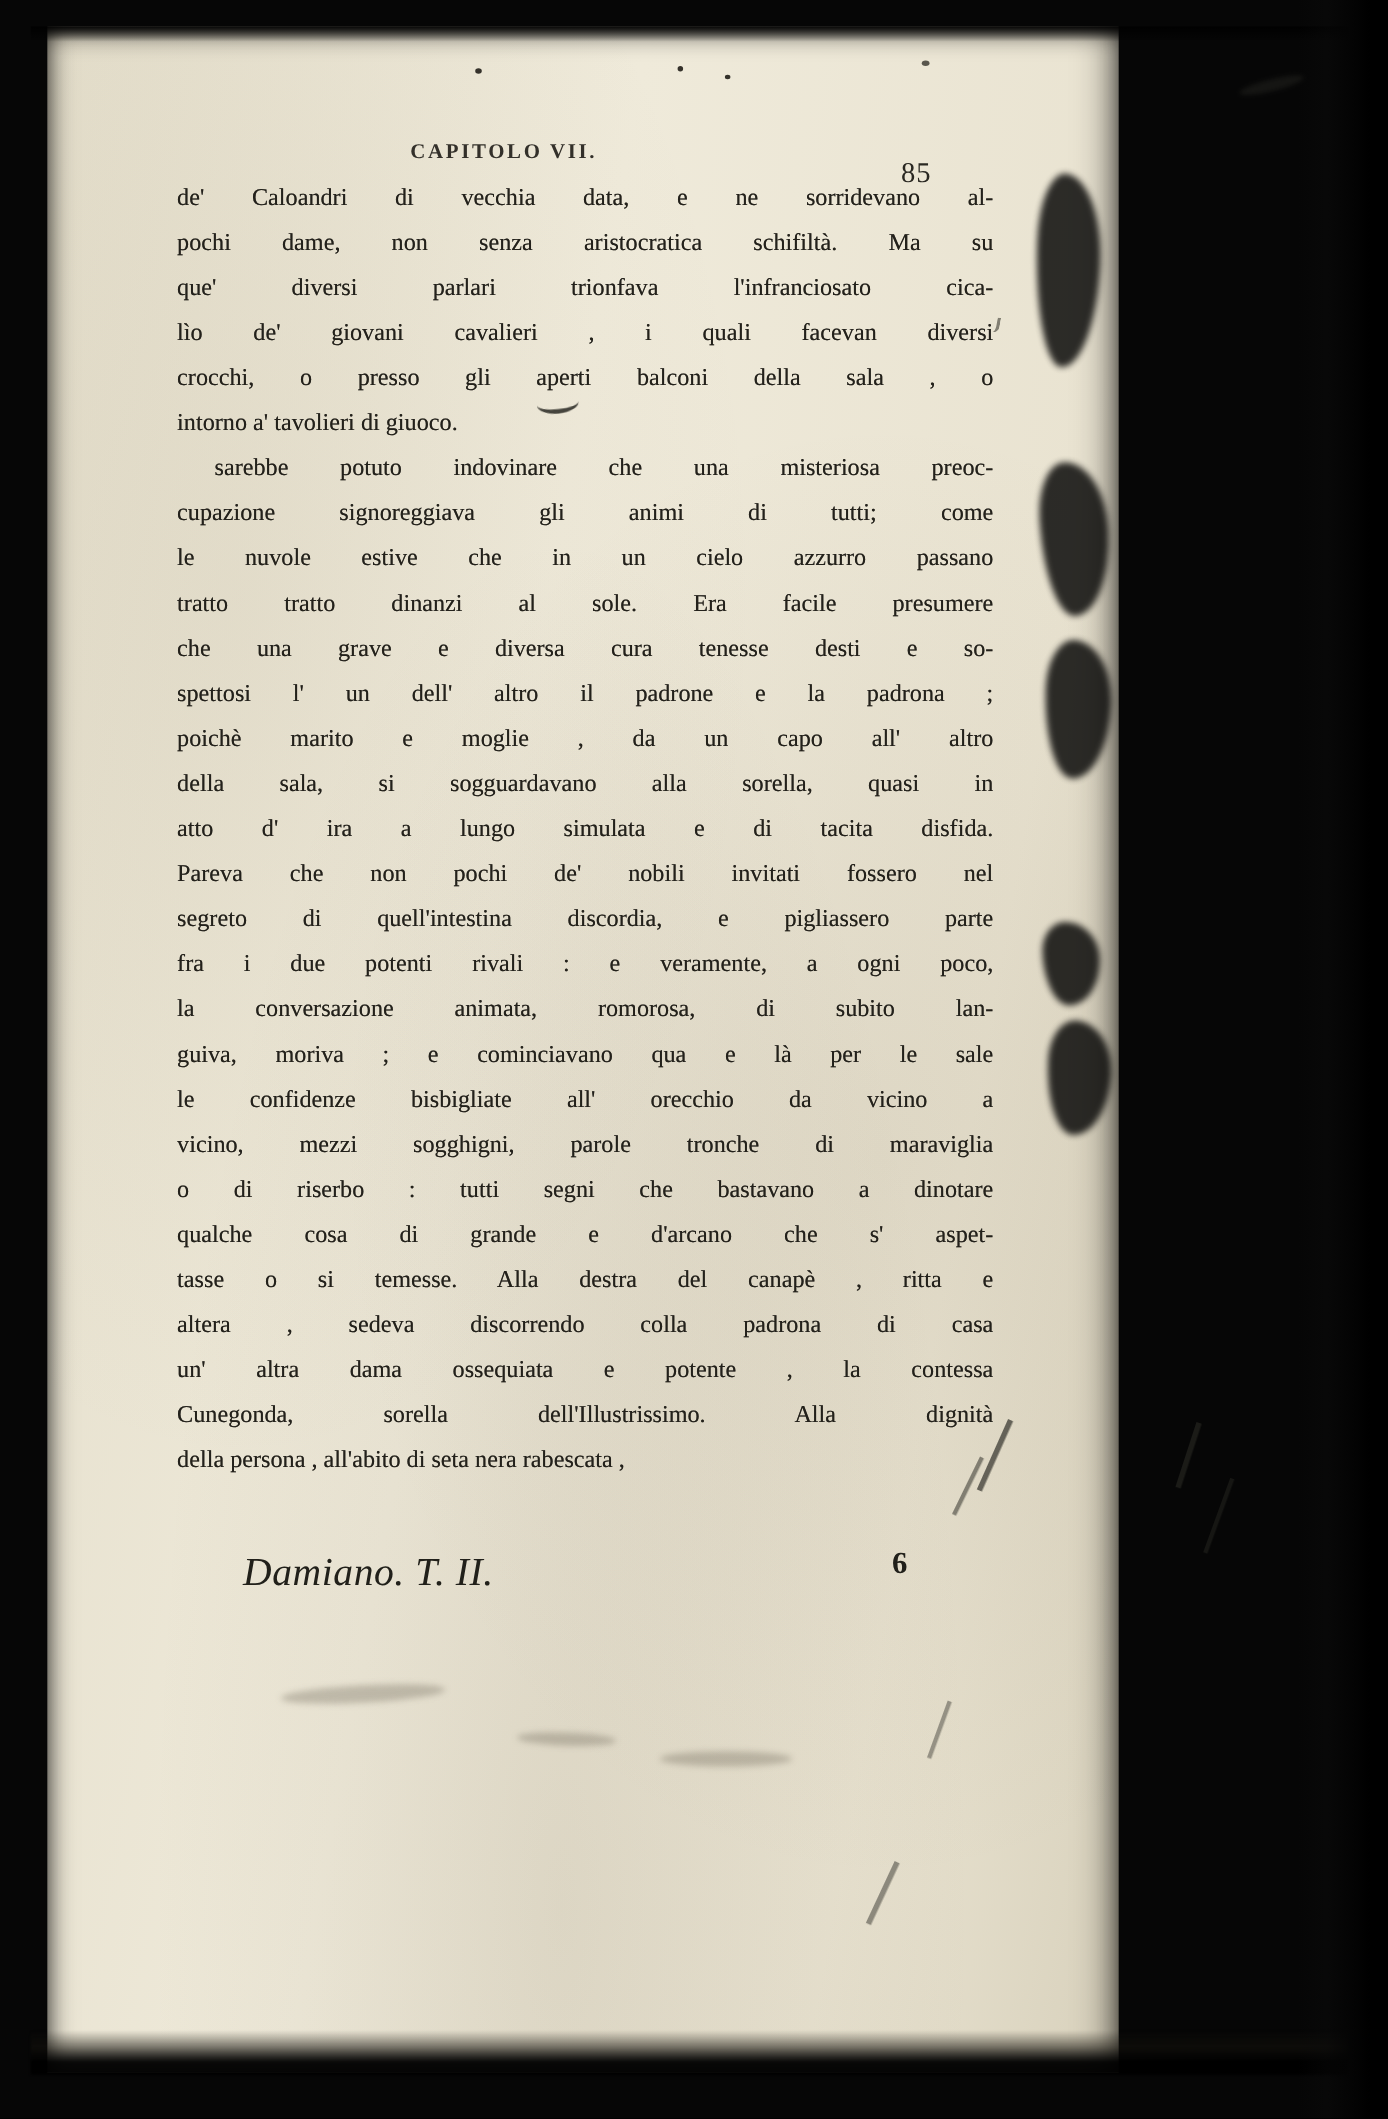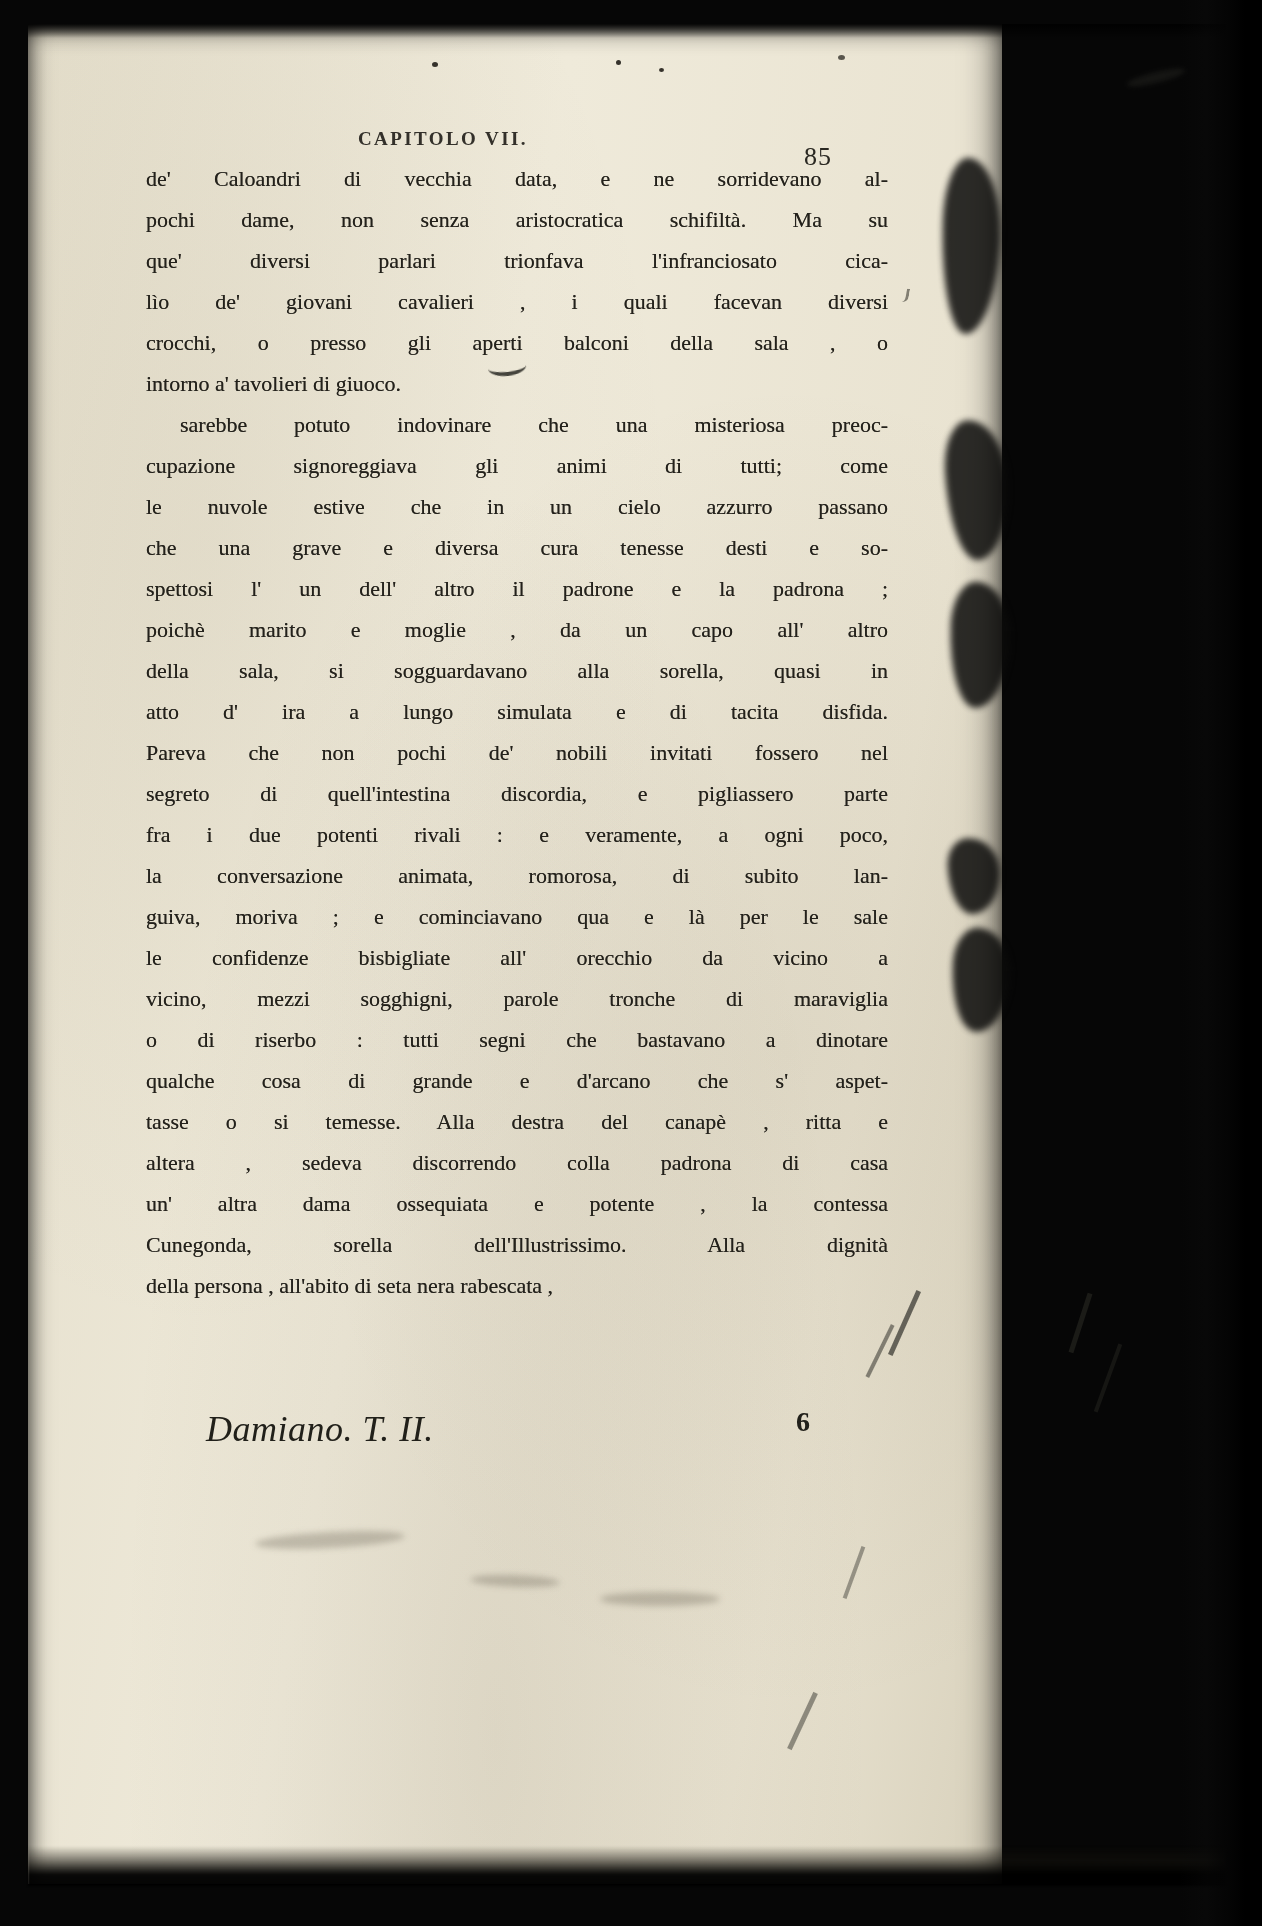--- a/index.html
+++ b/index.html
@@ -6,21 +6,21 @@
   .stage {
     position: relative;
     width: 1262px;
     height: 1926px;
     background: #060606;
     overflow: hidden;
     font-family: "Liberation Serif", "DejaVu Serif", serif;
   }
   .paper {
     position: absolute;
-    left: 28px; top: 24px;
+    left: 43px; top: 24px;
     width: 974px; height: 1860px;
     background:
       radial-gradient(ellipse at 18% 28%, rgba(125,110,80,0.07), transparent 42%),
       radial-gradient(ellipse at 78% 55%, rgba(115,100,72,0.10), transparent 46%),
       radial-gradient(ellipse at 48% 92%, rgba(105,92,66,0.12), transparent 52%),
       linear-gradient(100deg, #e4decb, #efeada 42%, #e9e3d1 78%, #d8d1bc);
     box-shadow:
       inset 0 15px 24px -12px rgba(0,0,0,0.85),
       inset 14px 0 26px -14px rgba(0,0,0,0.60),
       inset -20px 0 34px -14px rgba(0,0,0,0.55),
@@ -111,20 +111,21 @@
           <div class="text-line">pochi dame, non senza aristocratica schifiltà. Ma su</div>
           <div class="text-line">que' diversi parlari trionfava l'infranciosato cica-</div>
           <div class="text-line">lìo de' giovani cavalieri , i quali facevan diversi</div>
           <div class="text-line">crocchi, o presso gli aperti balconi della sala , o</div>
           <div class="text-line last-line">intorno a' tavolieri di giuoco.</div>
         </div>
       <div class="para indent">
           <div class="text-line">sarebbe potuto indovinare che una misteriosa preoc-</div>
           <div class="text-line">cupazione signoreggiava gli animi di tutti; come</div>
           <div class="text-line">le nuvole estive che in un cielo azzurro passano</div>
+          <div class="text-line">tratto tratto dinanzi al sole. Era facile presumere</div>
           <div class="text-line">che una grave e diversa cura tenesse desti e so-</div>
           <div class="text-line">spettosi l' un dell' altro il padrone e la padrona ;</div>
           <div class="text-line">poichè marito e moglie , da un capo all' altro</div>
           <div class="text-line">della sala, si sogguardavano alla sorella, quasi in</div>
           <div class="text-line">atto d' ira a lungo simulata e di tacita disfida.</div>
           <div class="text-line">Pareva che non pochi de' nobili invitati fossero nel</div>
           <div class="text-line">segreto di quell'intestina discordia, e pigliassero parte</div>
           <div class="text-line">fra i due potenti rivali : e veramente, a ogni poco,</div>
           <div class="text-line">la conversazione animata, romorosa, di subito lan-</div>
           <div class="text-line">guiva, moriva ; e cominciavano qua e là per le sale</div>

